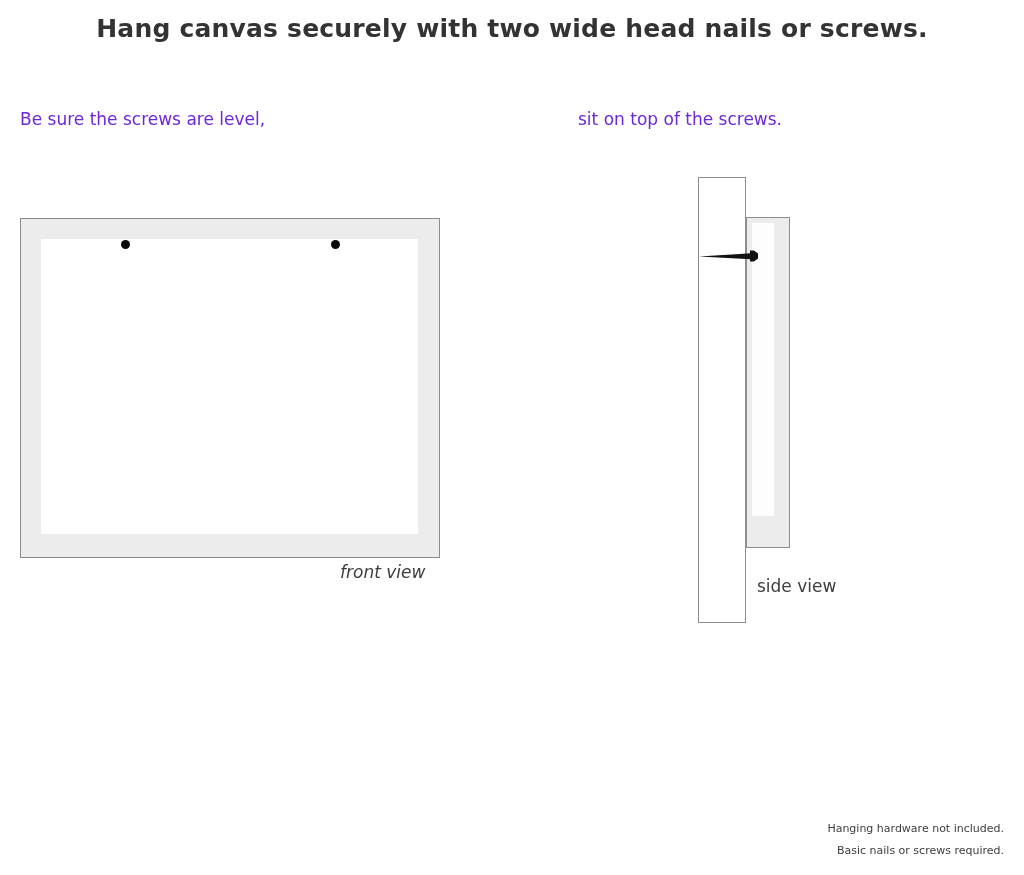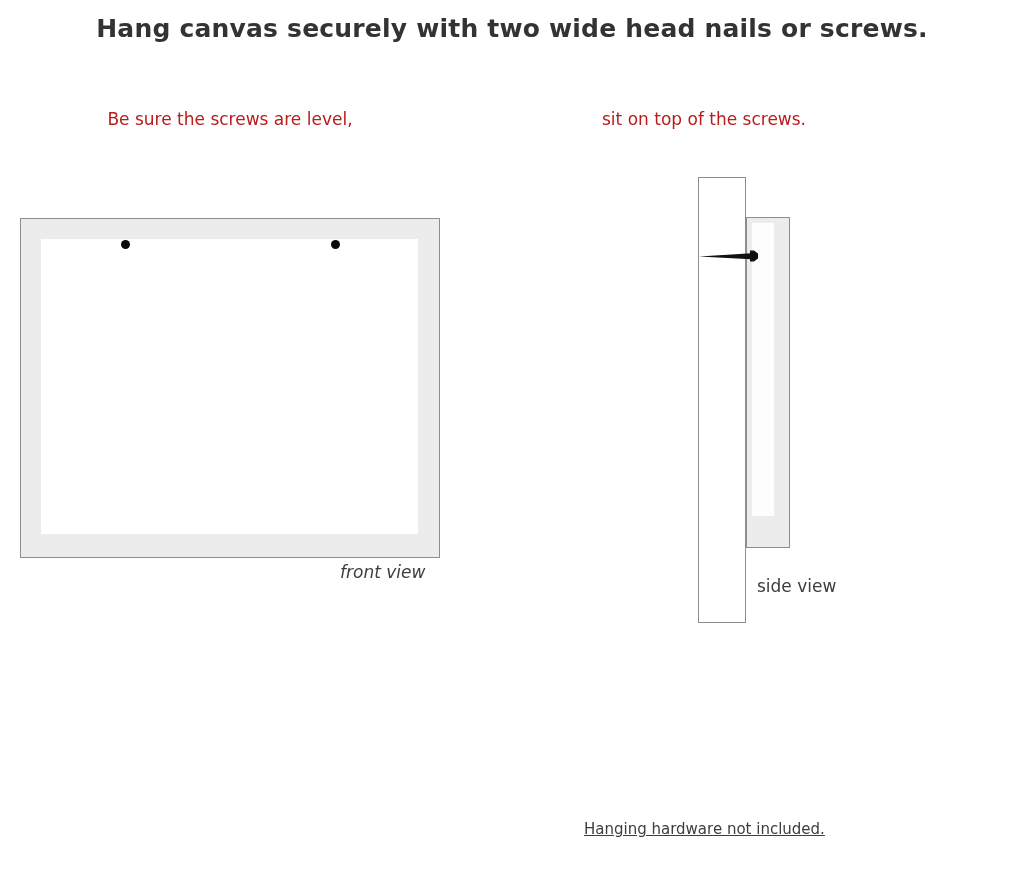--- a/index.html
+++ b/index.html
@@ -29,22 +29,21 @@
     letter-spacing: 0.2px;
     color: #333333;
     white-space: nowrap;
   }
 
   
   .caption {
     position: absolute;
     font-size: 17px;
     line-height: 25.5px;
-    color: #b91c1c;
-    text-align: center;
+    color: #6d28d9;
   }
   .caption-left {
     top: 107px;
     left: 20px;
     width: 420px;
   }
   .caption-right {
     top: 107px;
     left: 578px;
     width: 252px;
@@ -144,25 +143,24 @@
     height: 14px;
     overflow: visible;
   }
 
   
   .footer-note {
     position: absolute;
     right: 20px;
     top: 818px;
     width: 420px;
-    text-align: left;
-    font-size: 15px;
+    text-align: right;
+    font-size: 11px;
     line-height: 22px;
     color: #3d3d3d;
-    text-decoration: underline;
   }
   .footer-note .line { display: block; white-space: nowrap; }
 </style>
 </head>
 <body>
 
 <div class="headline">Hang canvas securely with two wide head nails or screws.</div>
 
 <div class="caption caption-left">
   <span class="line">Be sure the screws are level,</span>
@@ -189,13 +187,14 @@
   <svg class="side-screw" viewBox="0 0 62 14">
     <polygon points="0,7.6 52,4.2 52,10.2" fill="#111111"></polygon>
     <rect x="51" y="1.5" width="4" height="11" fill="#111111"></rect>
     <polygon points="55,1.5 59,4.6 59,9.4 55,12.5" fill="#111111"></polygon>
   </svg>
 </div>
 <div class="view-label label-side">side view</div>
 
 <div class="footer-note">
   <span class="line">Hanging hardware not included.</span>
+  <span class="line">Basic nails or screws required.</span>
 </div>
 
 </body></html>

